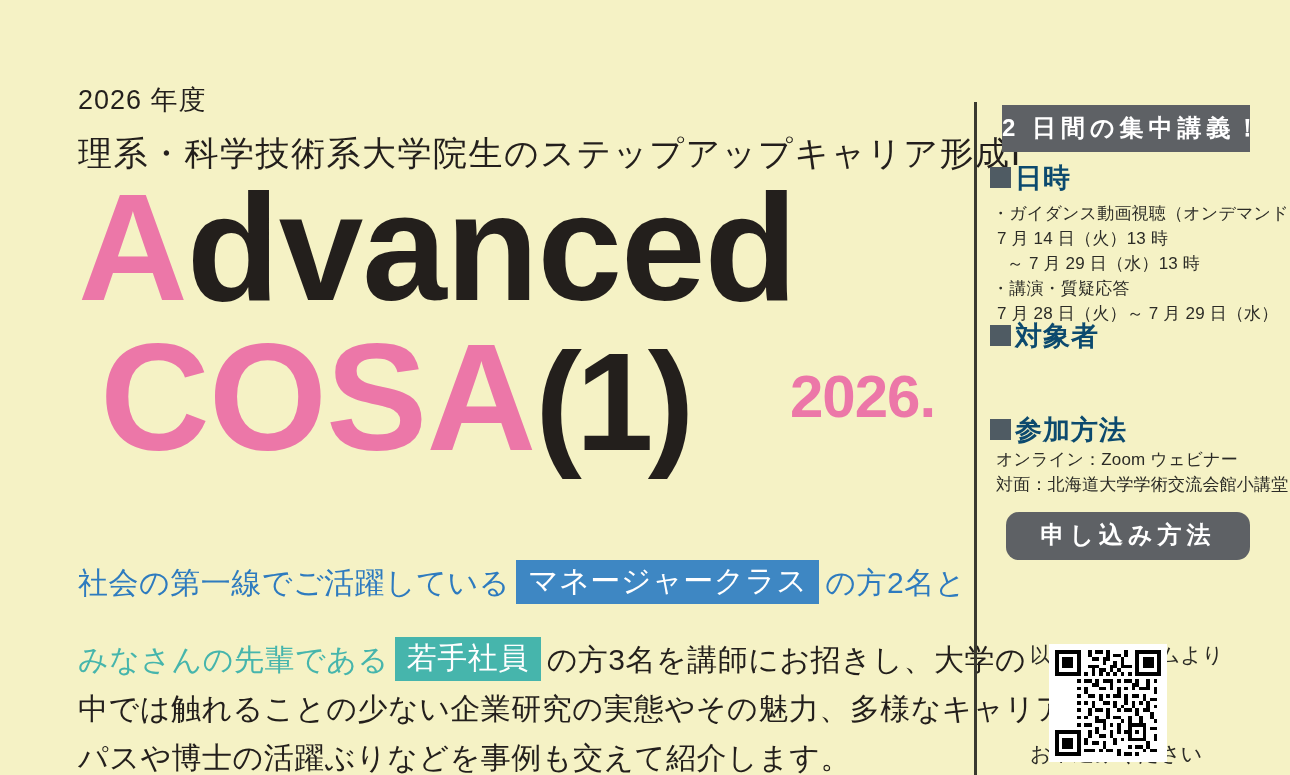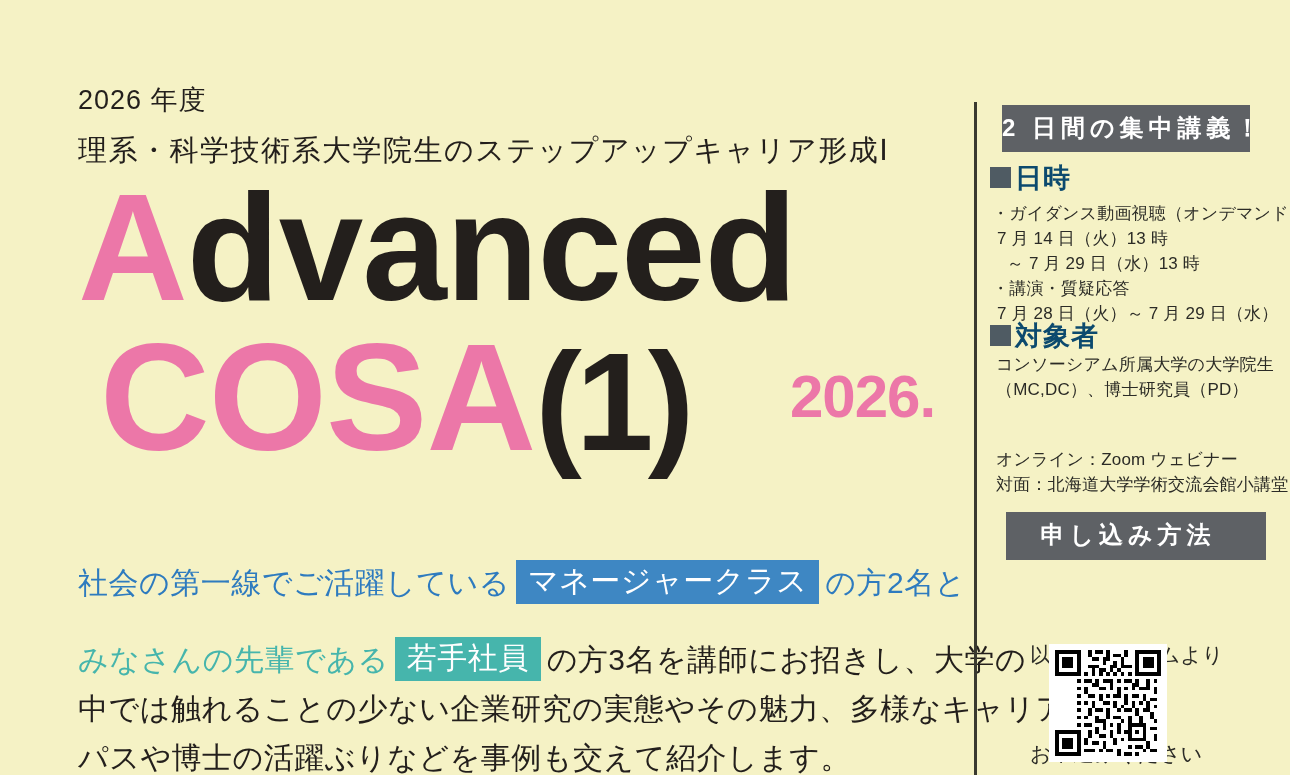--- a/index.html
+++ b/index.html
@@ -27,21 +27,21 @@
     position: absolute;
     left: 78px; top: 82px;
     font-size: 27px;
     color: #231f1c;
     letter-spacing: 1px;
     white-space: nowrap;
   }
   .eyebrow-sub {
     position: absolute;
     left: 78px; top: 131px;
-    font-size: 29px;
+    font-size: 34px;
     color: #231f1c;
     letter-spacing: 1.5px;
     white-space: nowrap;
   }
 
   .title-block {
     position: absolute;
     left: 70px; top: 183px;
     width: 890px;
     height: 330px;
@@ -135,21 +135,22 @@
     white-space: nowrap;
   }
   #badge-intensive {
     left: 14px; top: 105px;
     width: 248px;
     padding: 7px 0 8px 0;
   }
   #badge-howto {
     left: 18px; top: 512px;
     width: 244px;
-    padding: 7px 16px 9px 0;
+    padding: 7px 0 9px 0;
+    border-radius: 13px;
   }
 
   .sec-head {
     position: absolute;
     font-size: 27px;
     font-weight: 700;
     color: #0c4a6e;
     letter-spacing: 1px;
     white-space: nowrap;
   }
@@ -213,23 +214,22 @@
     <div class="badge" id="badge-intensive">2 日間の集中講義！</div>
 
     <div class="sec-head" style="left:2px; top:160px;"><span class="sq"></span><span>日時</span></div>
     <div class="sec-body" style="left:4px; top:201px;">・ガイダンス動画視聴（オンデマンド）
  7 月 14 日（火）13 時
    ～ 7 月 29 日（水）13 時
 ・講演・質疑応答
  7 月 28 日（火）～ 7 月 29 日（水）</div>
 
     <div class="sec-head" style="left:2px; top:318px;"><span class="sq"></span><span>対象者</span></div>
-    <div class="sec-body" style="left:8px; top:352px;">コンソーシアム所属大学の大学院生
-（MC,DC）、博士研究員（PD）</div>
-
+
+    <div class="sec-head" style="left:2px; top:412px;"><span class="sq"></span><span>参加方法</span></div>
     <div class="sec-body" style="left:8px; top:447px;">オンライン：Zoom ウェビナー
 対面：北海道大学学術交流会館小講堂</div>
 
     <div class="badge" id="badge-howto">申し込み方法</div>
 
     <div class="sec-body" style="left:42px; top:572px; font-size:21px; line-height:33px; color:#2b2b26;">
       <div>以下のフォームより</div>
       <div>お申込みください</div>
     </div>
 

